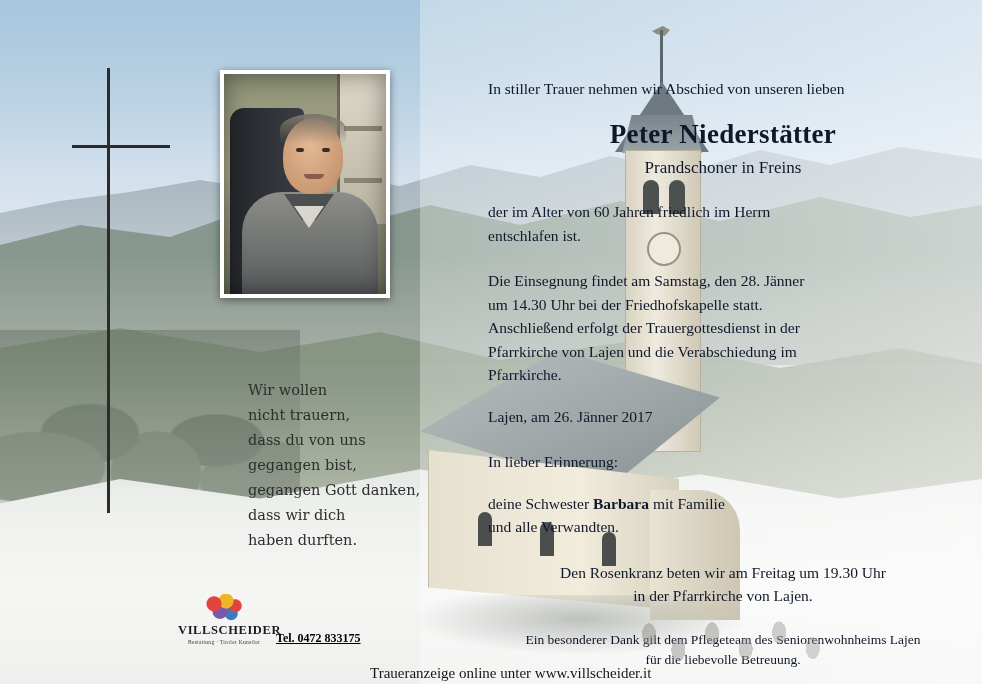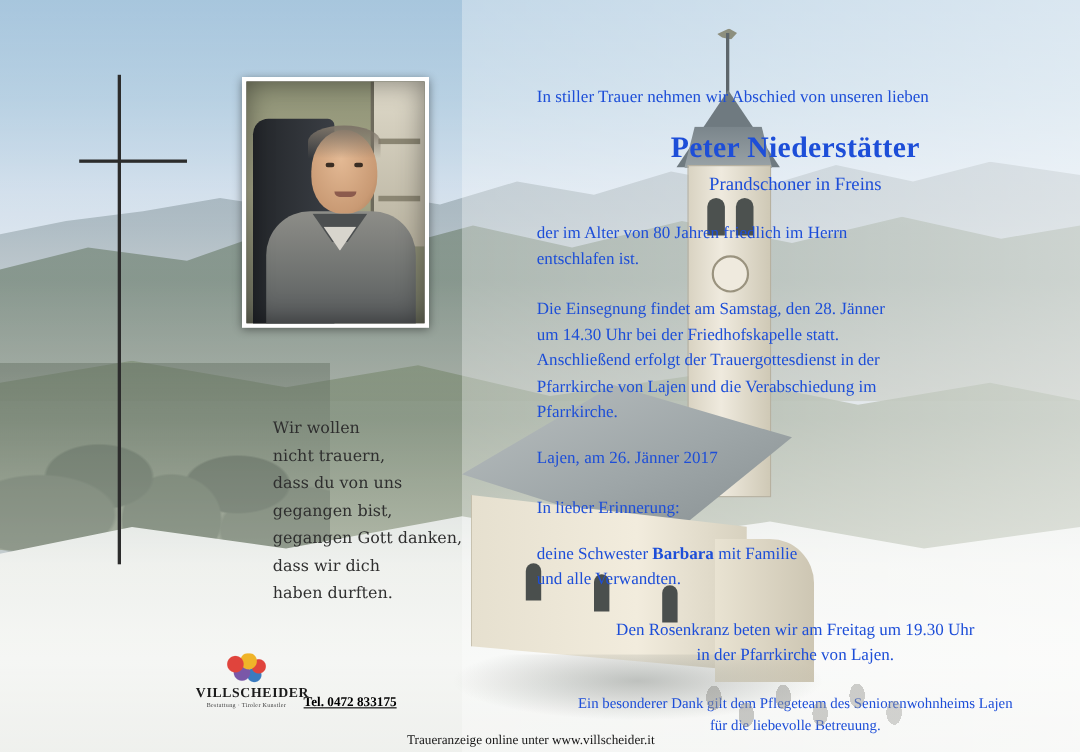--- a/index.html
+++ b/index.html
@@ -242,21 +242,21 @@
     text-align: left;
     color: #2e2e2e;
     font-family: "DejaVu Serif", serif;
     font-size: 14.5px;
     line-height: 25px;
   }
   .poem div { white-space: nowrap; }
 
   .right-col {
     position: absolute; left: 488px; top: 78px; width: 470px;
-    color: #1d4ed8;
+    color: #0f172a;
   }
   .lead {
     font-size: 15.5px;
     line-height: 22px;
   }
   .name {
     text-align: center;
     font-size: 27px;
     font-weight: bold;
     margin-top: 19px;
@@ -302,21 +302,21 @@
     font-size: 5.5px; letter-spacing: .3px; color: #3a3a3a; margin-top: 1px;
   }
   .footer-tel {
     position: absolute; left: 276px; top: 631px;
     font-size: 12px; font-weight: bold; color: #000000;
     font-family: "Liberation Serif", serif;
     text-decoration: underline;
   }
   .footer-note {
     position: absolute; left: 370px; top: 631px;
-    font-size: 12px; color: #161616;
+    font-size: 15px; color: #161616;
     font-family: "Liberation Serif", serif;
     margin-top: 34px;
   }
   .footprints {
     position: absolute; left: 628px; top: 620px; width: 210px; height: 48px;
     background:
       radial-gradient(ellipse 7px 11px at 10% 30%, rgba(150,150,145,.55) 0 100%, transparent 100%),
       radial-gradient(ellipse 7px 11px at 24% 62%, rgba(150,150,145,.5) 0 100%, transparent 100%),
       radial-gradient(ellipse 7px 11px at 40% 28%, rgba(150,150,145,.5) 0 100%, transparent 100%),
       radial-gradient(ellipse 7px 11px at 56% 60%, rgba(150,150,145,.45) 0 100%, transparent 100%),
@@ -391,21 +391,21 @@
   </div>
 
   <div class="right-col">
 
     <div class="lead">In stiller Trauer nehmen wir Abschied von unseren lieben</div>
 
     <div class="name">Peter Niederstätter</div>
     <div class="role">Prandschoner in Freins</div>
 
     <div class="para">
-      <div>der im Alter von 80 Jahren friedlich im Herrn</div>
+      <div>der im Alter von 60 Jahren friedlich im Herrn</div>
       <div>entschlafen ist.</div>
     </div>
 
     <div class="para">
       <div>Die Einsegnung findet am Samstag, den 28. Jänner</div>
       <div>um 14.30 Uhr bei der Friedhofskapelle statt.</div>
       <div>Anschließend erfolgt der Trauergottesdienst in der</div>
       <div>Pfarrkirche von Lajen und die Verabschiedung im</div>
       <div>Pfarrkirche.</div>
     </div>

